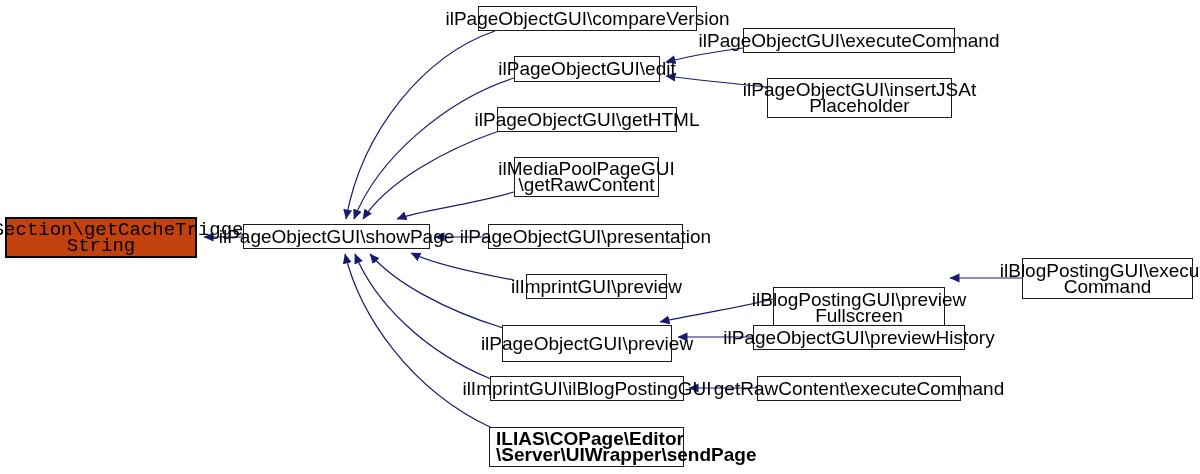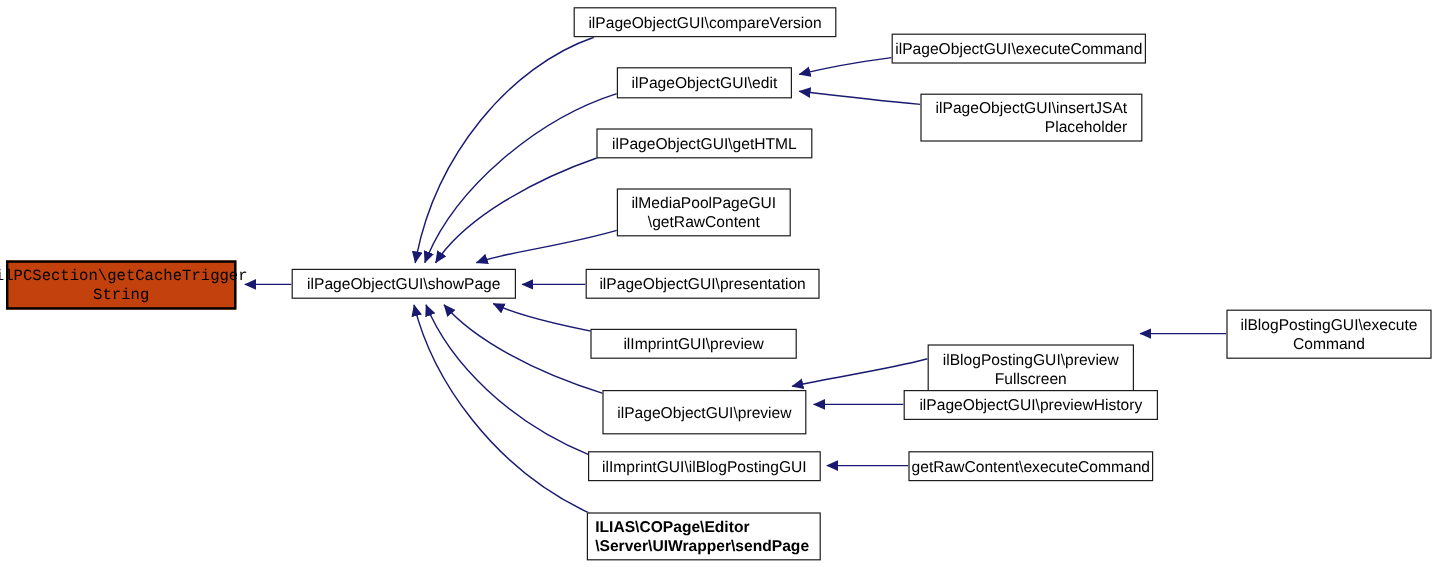--- a/index.html
+++ b/index.html
@@ -21,21 +21,21 @@
     top: 0;
     width: 1200px;
     height: 474px;
   }
   .node {
     position: absolute;
     box-sizing: border-box;
     background: #ffffff;
     border: 1px solid #1c1c1c;
     color: #000000;
-    font-size: 13px;
+    font-size: 19px;
     line-height: 16px;
     display: flex;
     align-items: center;
     justify-content: center;
     text-align: center;
     white-space: pre-line;
     cursor: pointer;
   }
   .node.highlight {
     background: #c2410c;
@@ -89,29 +89,29 @@
   <div class="node" style="left:243px; top:224px; width:187px; height:25px;">ilPageObjectGUI\showPage</div>
 
   <div class="node" style="left:478px; top:6px; width:219px; height:25px;">ilPageObjectGUI\compareVersion</div>
 
   <div class="node" style="left:514px; top:56px; width:146px; height:26px;">ilPageObjectGUI\edit</div>
 
   <div class="node" style="left:497px; top:107px; width:180px; height:25px;">ilPageObjectGUI\getHTML</div>
 
   <div class="node" style="left:743px; top:28px; width:212px; height:25px;">ilPageObjectGUI\executeCommand</div>
 
-  <div class="node" style="left:767px; top:78px; width:185px; height:40px;text-align:right;">ilPageObjectGUI\insertJSAt
+  <div class="node" style="left:767px; top:78px; width:185px; height:40px;">ilPageObjectGUI\insertJSAt
 Placeholder</div>
 
   <div class="node" style="left:514px; top:157px; width:145px; height:40px;">ilMediaPoolPageGUI
 \getRawContent</div>
 
   <div class="node" style="left:488px; top:224px; width:195px; height:25px;">ilPageObjectGUI\presentation</div>
 
-  <div class="node" style="left:492px; top:274px; width:172px; height:25px;">ilImprintGUI\preview</div>
+  <div class="node" style="left:526px; top:274px; width:141px; height:25px;">ilImprintGUI\preview</div>
 
   <div class="node" style="left:773px; top:258px; width:172px; height:41px;margin-top:29px;">ilBlogPostingGUI\preview
 Fullscreen</div>
 
   <div class="node" style="left:1022px; top:258px; width:171px; height:41px;">ilBlogPostingGUI\execute
 Command</div>
 
   <div class="node" style="left:502px; top:325px; width:170px; height:37px;">ilPageObjectGUI\preview</div>
 
   <div class="node" style="left:753px; top:325px; width:212px; height:25px;">ilPageObjectGUI\previewHistory</div>

